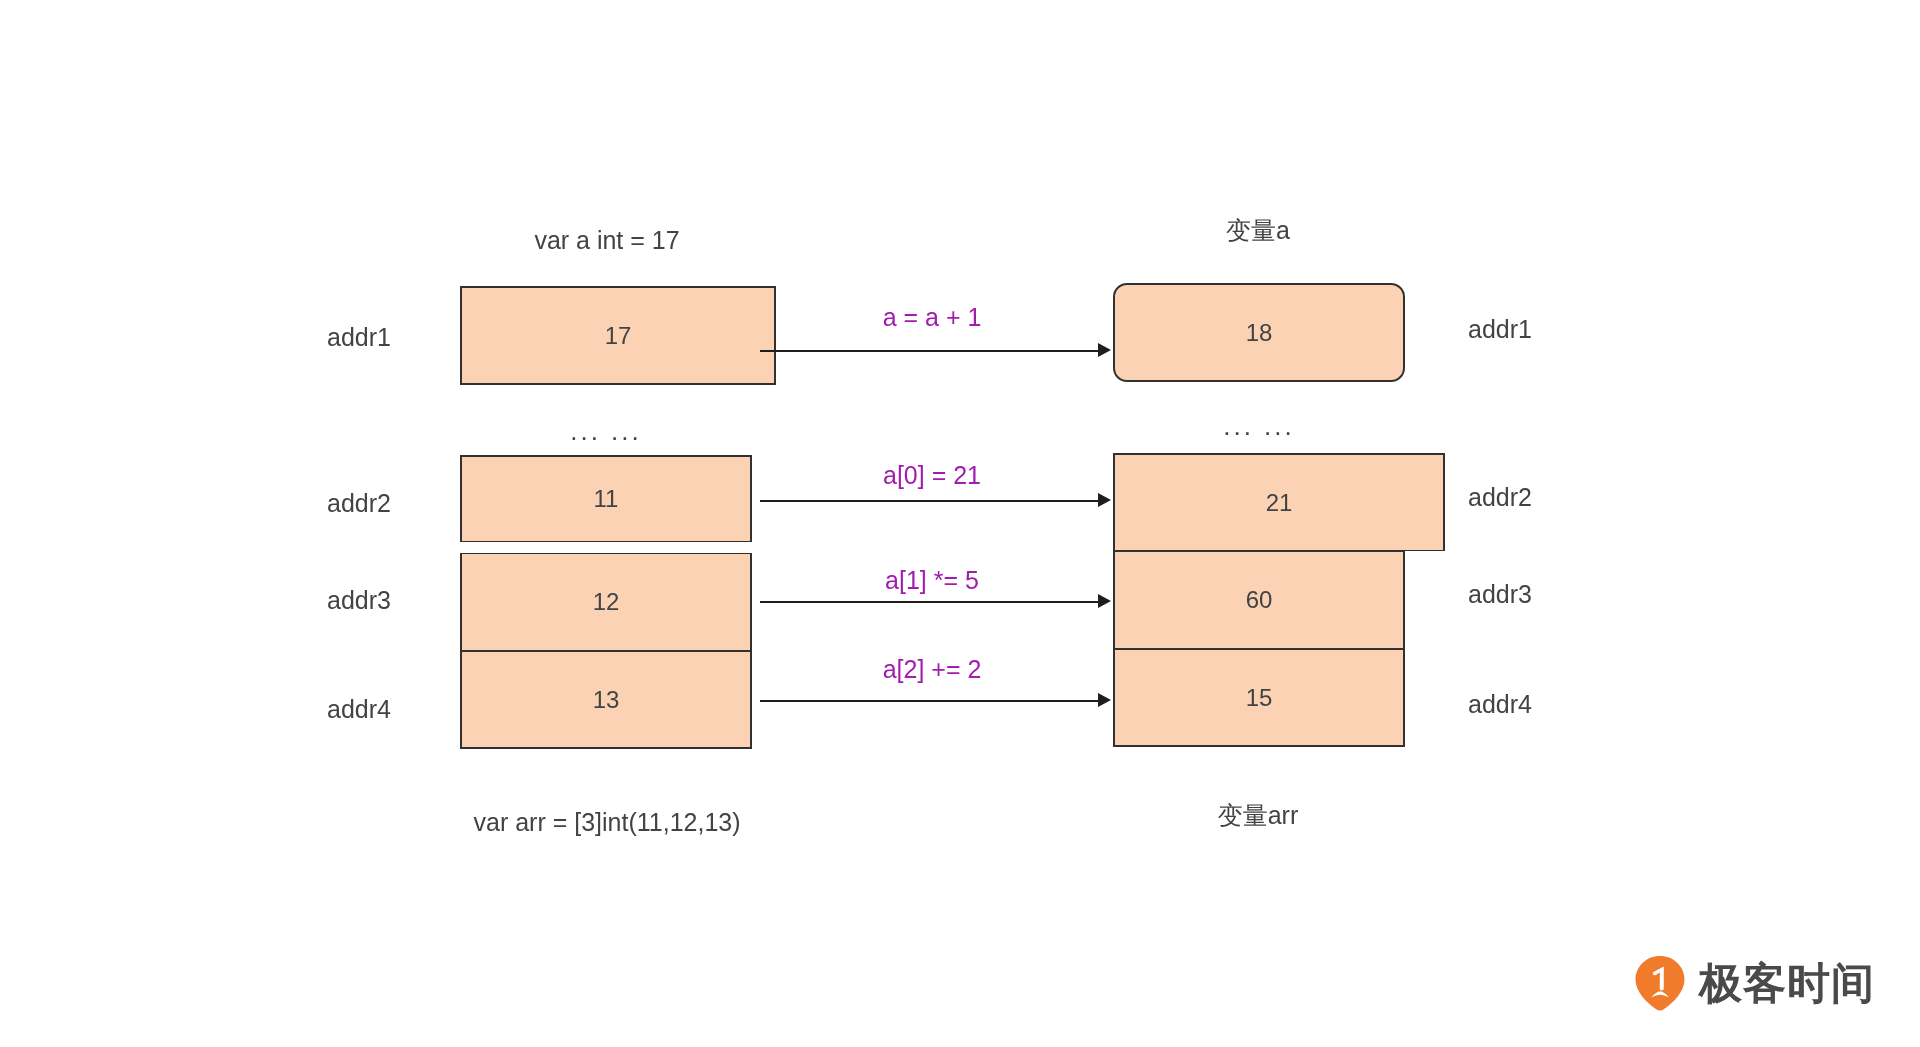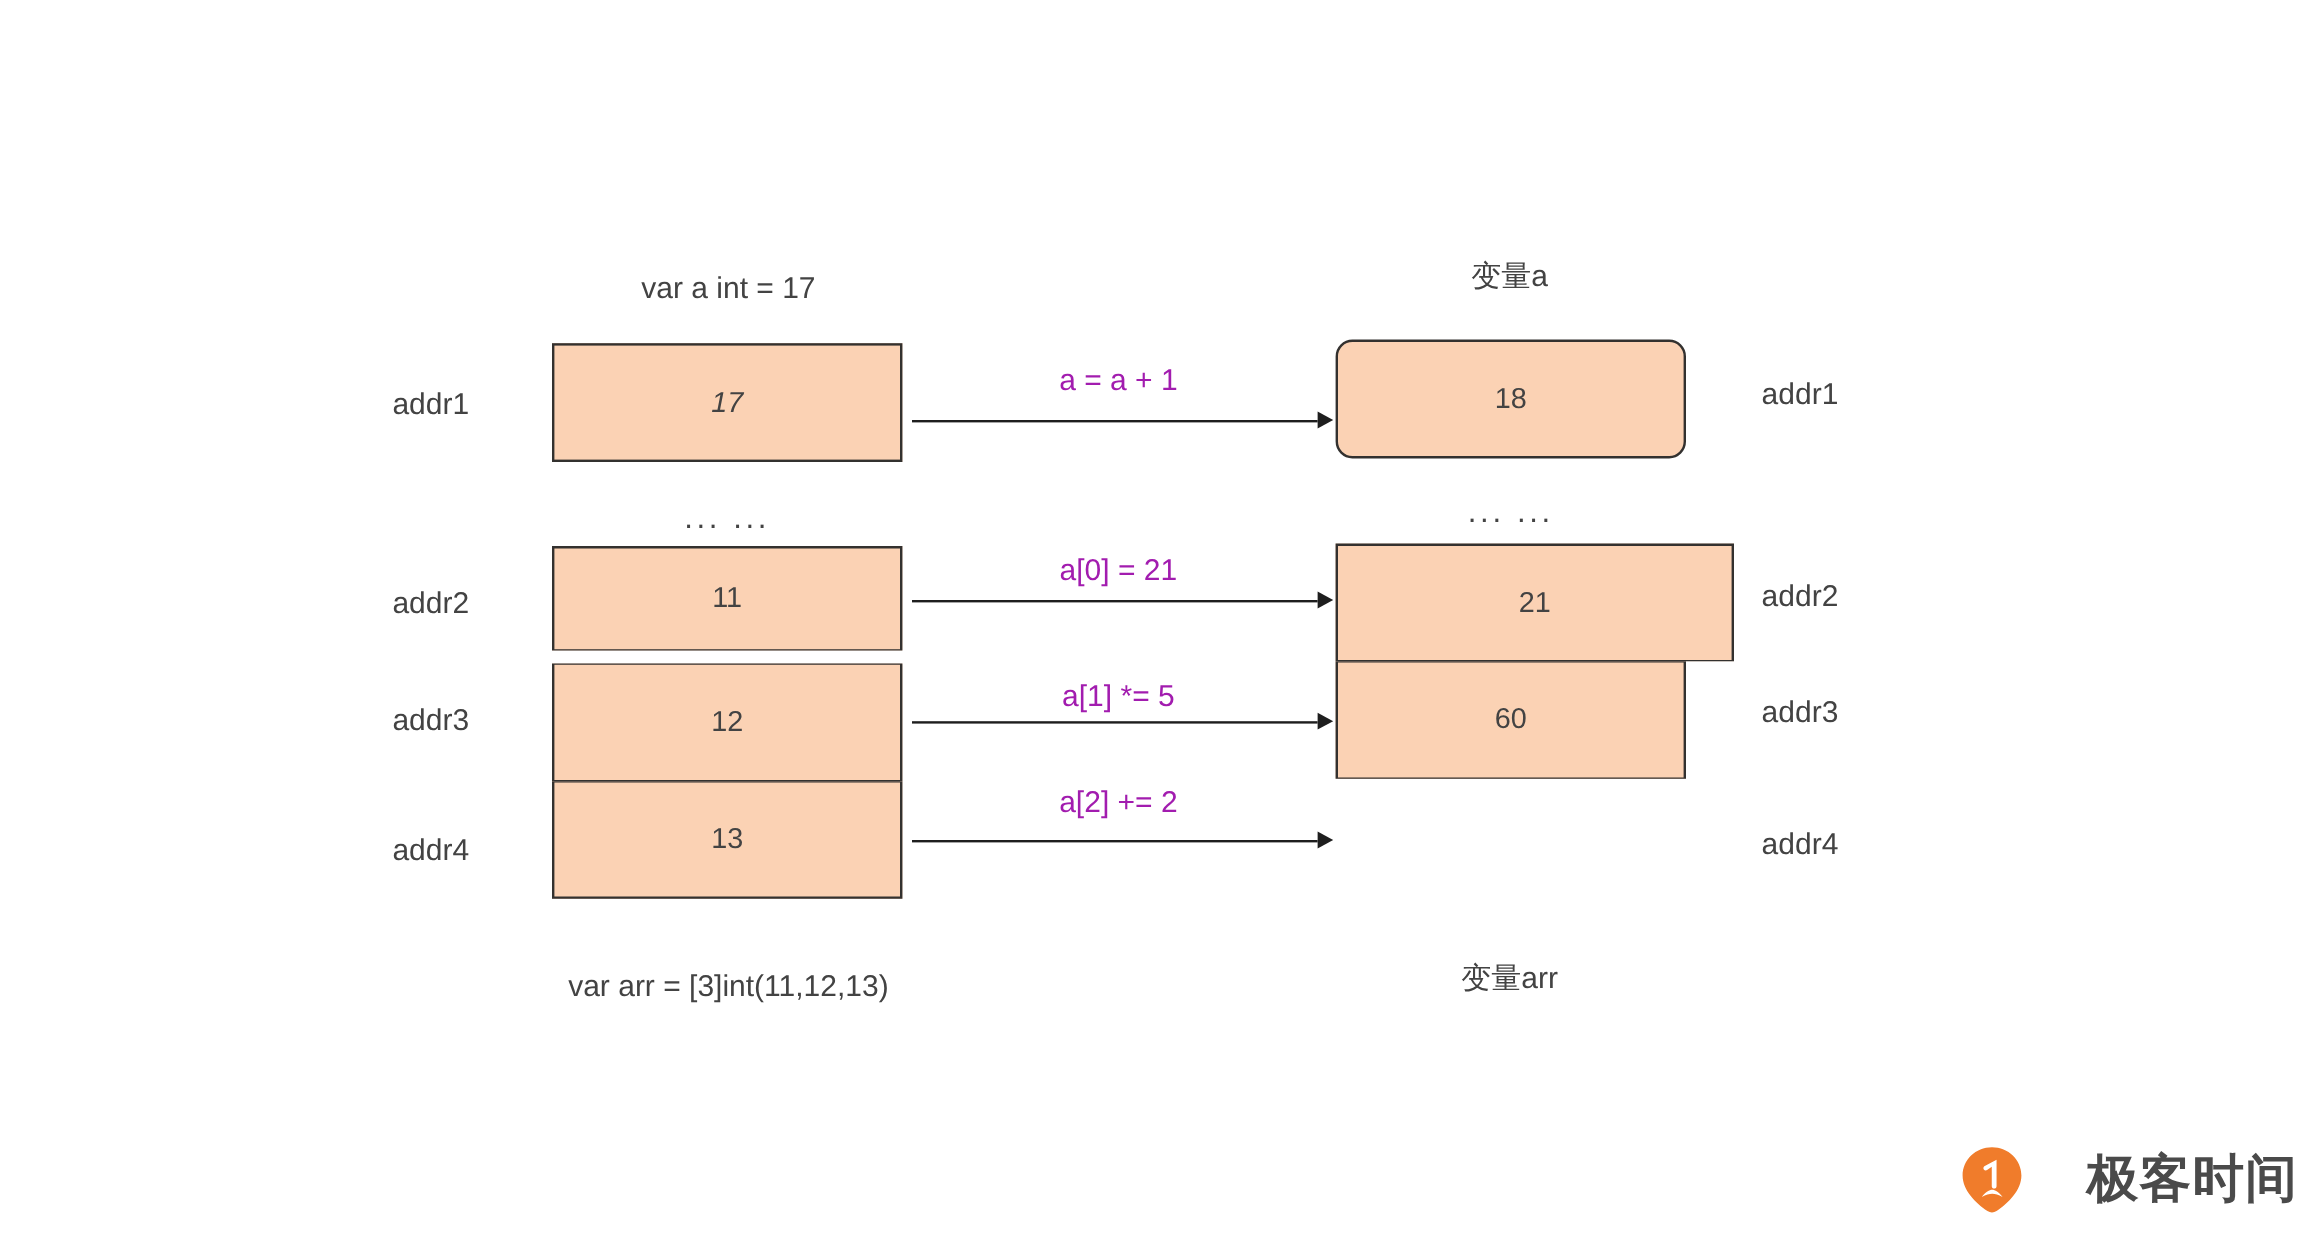--- a/index.html
+++ b/index.html
@@ -91,21 +91,20 @@
     width: 52px;
     height: 56px;
   }
   .logo-text {
     font-size: 43px;
     font-weight: bold;
     color: #4a4a4a;
     letter-spacing: 1px;
     line-height: 1;
     font-family: "DejaVu Sans", "Liberation Sans", sans-serif;
-    margin-left: 40px;
   }
 </style>
 </head>
 <body>
 
 <div class="canvas">
 
   <div class="txt center" style="left:607px; top:228px;">var a int = 17</div>
 
   <div class="txt center" style="left:1258px; top:218px;">变量a</div>
@@ -113,21 +112,21 @@
   <div class="txt" style="left:327px; top:325px;">addr1</div>
   <div class="txt" style="left:327px; top:491px;">addr2</div>
   <div class="txt" style="left:327px; top:588px;">addr3</div>
   <div class="txt" style="left:327px; top:697px;">addr4</div>
 
   <div class="txt" style="left:1468px; top:317px;">addr1</div>
   <div class="txt" style="left:1468px; top:485px;">addr2</div>
   <div class="txt" style="left:1468px; top:582px;">addr3</div>
   <div class="txt" style="left:1468px; top:692px;">addr4</div>
 
-  <div class="cell" style="left:460px; top:286px; width:292px; height:99px;font-style:italic;">
+  <div class="cell" style="left:460px; top:286px; width:316px; height:99px;">
     <span>17</span>
   </div>
 
   <div class="cell stack-top" style="left:460px; top:455px; width:292px; height:87px;">
     <span>11</span>
   </div>
 
   <div class="cell stack-mid" style="left:460px; top:553px; width:292px; height:98px;">
     <span>12</span>
   </div>
@@ -141,20 +140,23 @@
   </div>
 
   <div class="cell stack-top" style="left:1113px; top:453px; width:332px; height:98px;">
     <span>21</span>
   </div>
 
   <div class="cell stack-mid" style="left:1113px; top:551px; width:292px; height:98px;">
     <span>60</span>
   </div>
 
+  <div class="cell stack-bot" style="left:1113px; top:649px; width:292px; height:98px;">
+    <span>15</span>
+  </div>
 
   <div class="ellipsis" style="left:606px; top:418px;">...  ...</div>
   <div class="ellipsis" style="left:1259px; top:413px;">...  ...</div>
 
   <div class="arrow-label" style="left:932px; top:305px;">a = a + 1</div>
   <div class="arrow-line" style="left:760px; top:350px; width:338px;"></div>
   <div class="arrow-head" style="left:1098px; top:343px;"></div>
 
   <div class="arrow-label" style="left:932px; top:463px;text-align:right;">a[0] = 21</div>
   <div class="arrow-line" style="left:760px; top:500px; width:338px;"></div>

